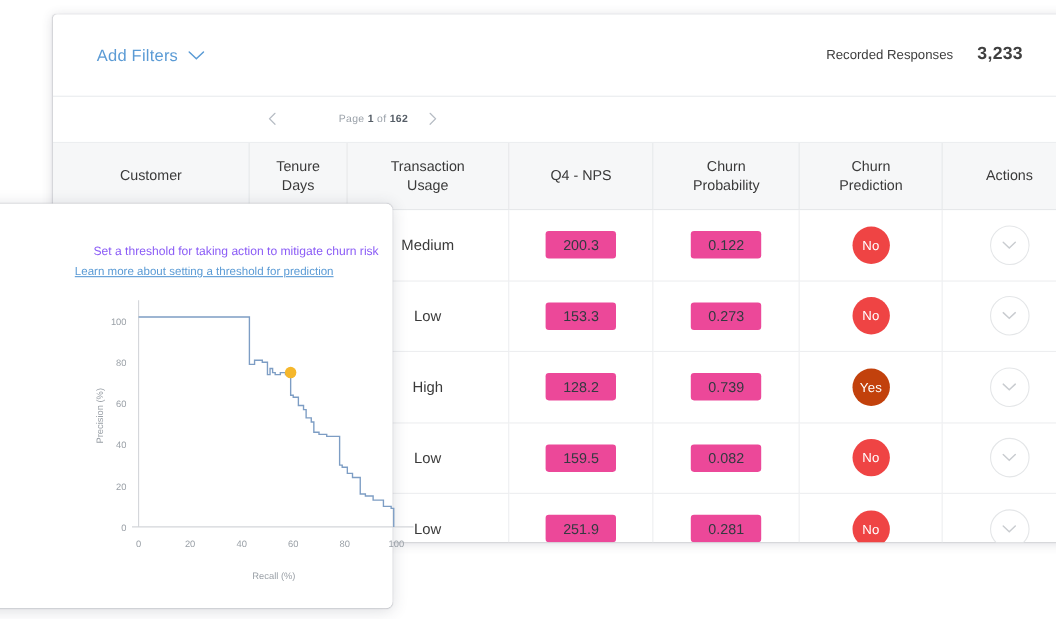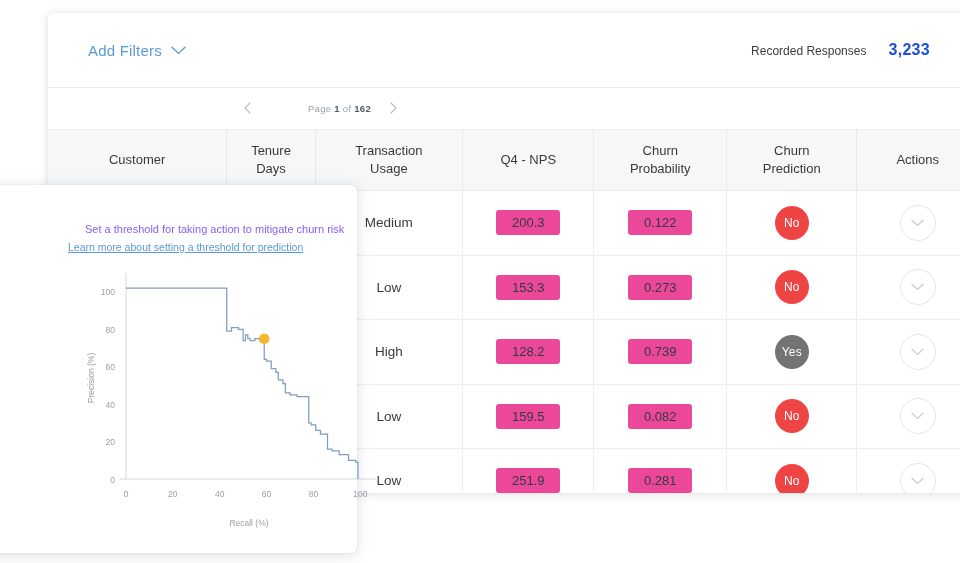--- a/index.html
+++ b/index.html
@@ -32,21 +32,21 @@
   }
   #add-filters{
     display:flex; align-items:center; gap:9px;
     color:#5b9bd5; font-size:15px; letter-spacing:.2px;
     cursor:pointer; user-select:none;
   }
   #add-filters .caret{ display:flex; align-items:center; }
   #toolbar .spacer{flex:1;}
   #responses-wrap{display:flex; align-items:baseline; gap:22px; padding-right:18px;}
   #responses-label{font-size:12px; color:#3d3d3d;}
-  #responses-count{font-size:16px; color:#1d4ed8; font-weight:bold; letter-spacing:.3px;}
+  #responses-count{font-size:16px; color:#404040; font-weight:bold; letter-spacing:.3px;}
 
   
   #pagination{
     height:42px;
     display:flex; align-items:center; justify-content:center;
     gap:14px;
     border-bottom:1px solid #eceef0;
     box-sizing:border-box;
     padding-right:385px;
   }
@@ -98,21 +98,21 @@
     padding:5px 13px;
     font-size:13px; color:#333a41;
     min-width:38px;
   }
   .badge{
     display:inline-flex; align-items:center; justify-content:center;
     width:34px; height:34px; border-radius:50%;
     color:#fff; font-size:12px; letter-spacing:.2px;
   }
   .badge.no{background:#ef4444;}
-  .badge.yes{background:#737373;}
+  .badge.yes{background:#c2410c;}
   .action-btn{
     display:inline-flex; align-items:center; justify-content:center;
     width:34px; height:34px; border-radius:50%;
     border:1px solid #e4e6e8; background:#fff; cursor:pointer;
   }
 
   
   #threshold-panel{
     position:absolute;
     left:-52px; top:185px;

